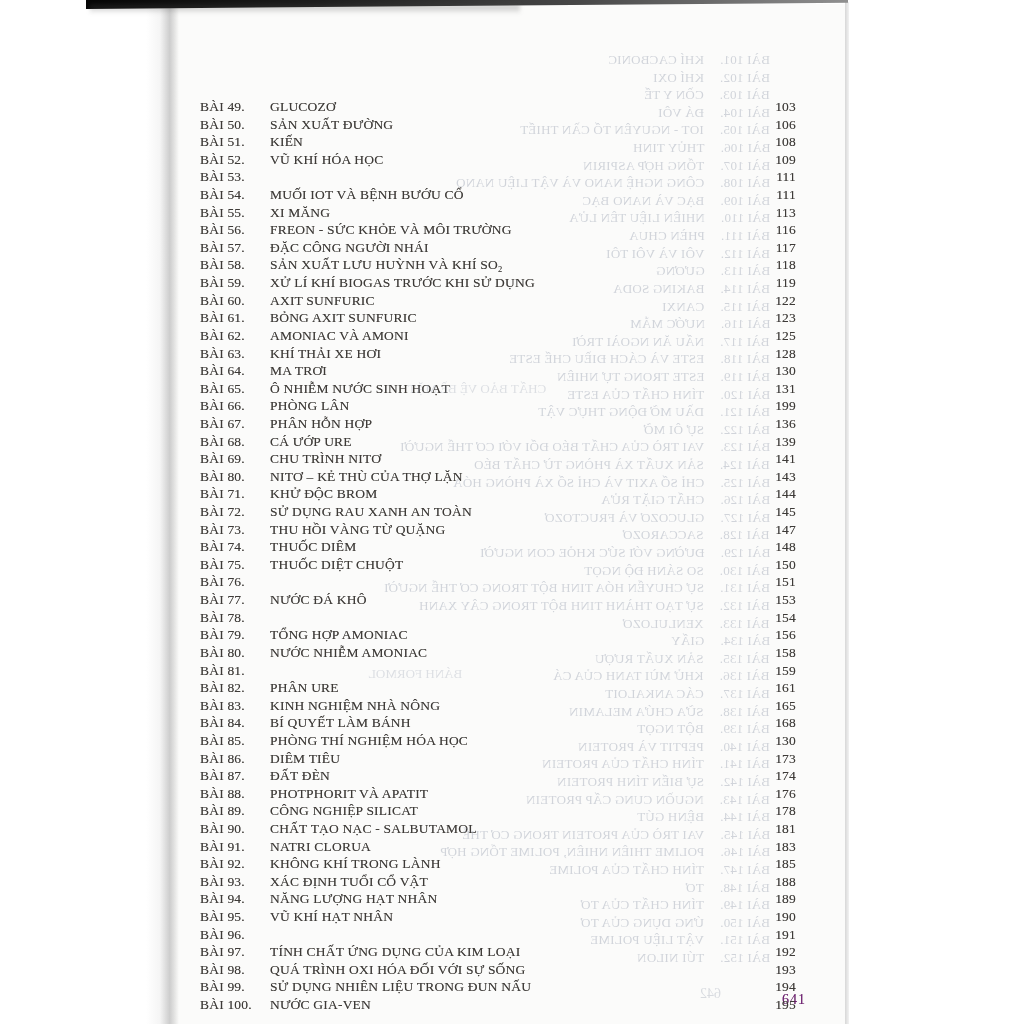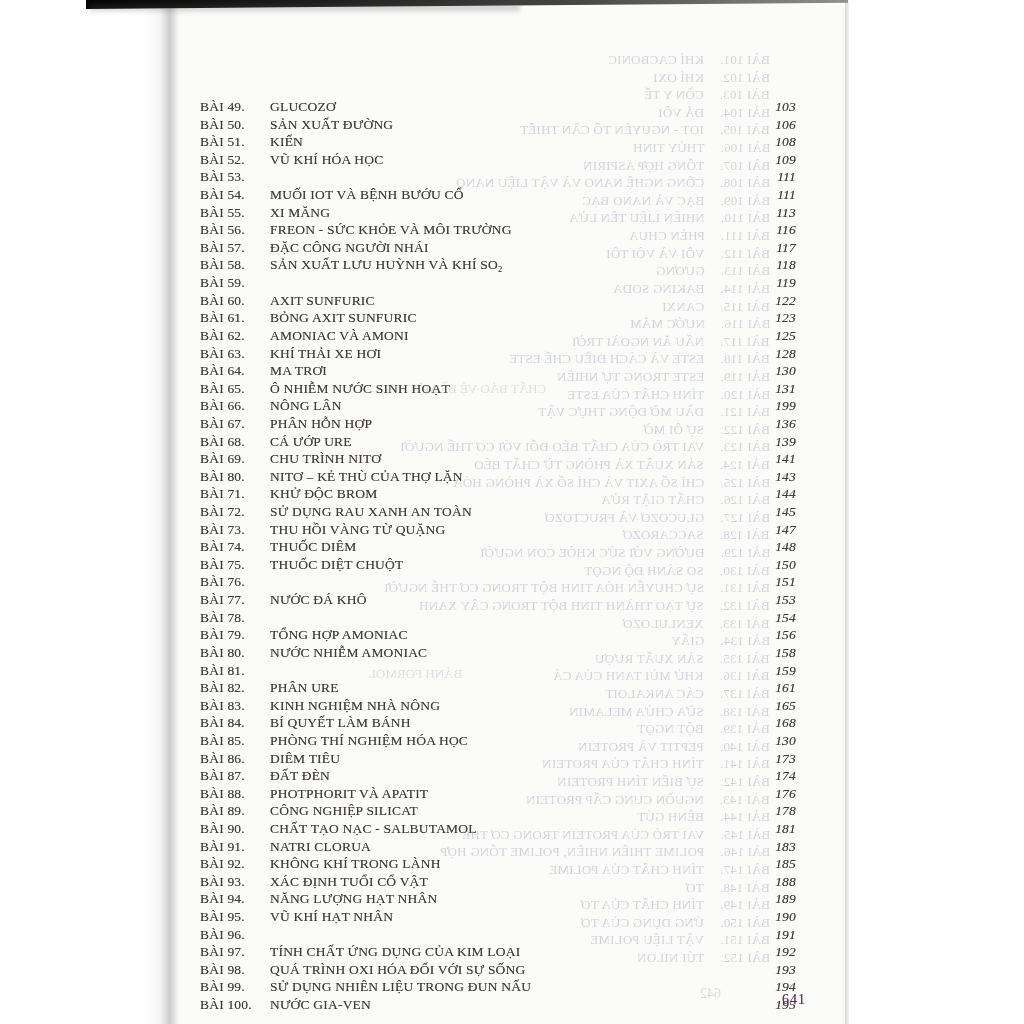--- a/index.html
+++ b/index.html
@@ -43,21 +43,21 @@
     position:absolute;left:200px;top:52px;width:596px;
     color:var(--ink,#3e3b38);
     font-size:13.5px;letter-spacing:.2px;
     text-shadow:0 0 .5px rgba(62,59,56,.5);
   }
   .row{
     display:flex;align-items:baseline;height:17.62px;
     position:relative;white-space:nowrap;
   }
   .lbl{min-width:70px;flex:none;margin-top:47px;}
-  .pg{margin-left:auto;text-align:right;min-width:36px;position:relative;z-index:2;font-style:italic;}
+  .pg{margin-left:auto;text-align:right;min-width:36px;position:relative;z-index:2;}
   
   .bleed{
     position:absolute;right:26px;top:0;z-index:1;
     display:flex;gap:16px;white-space:nowrap;
     transform:scaleX(-1);
     color:var(--bleed-ink,#98a0b0);opacity:.42;filter:blur(.4px);
     font-size:13px;text-shadow:none;letter-spacing:.2px;
   }
   .frag{
     position:absolute;transform:scaleX(-1);white-space:nowrap;
@@ -183,20 +183,21 @@
     <span class="ttl">SẢN XUẤT LƯU HUỲNH VÀ KHÍ SO₂</span>
     <span class="pg">118</span>
   </div>
 
   <div class="row">
     <span class="bleed">
           <span class="bl-label">BÀI 111.</span>
           <span class="bl-title">PHÈN CHUA</span>
         </span>
     <span class="lbl">BÀI 59.</span>
+    <span class="ttl">XỬ LÍ KHÍ BIOGAS TRƯỚC KHI SỬ DỤNG</span>
     <span class="pg">119</span>
   </div>
 
   <div class="row">
     <span class="bleed">
           <span class="bl-label">BÀI 112.</span>
           <span class="bl-title">VÔI VÀ VÔI TÔI</span>
         </span>
     <span class="lbl">BÀI 60.</span>
     <span class="ttl">AXIT SUNFURIC</span>
@@ -252,21 +253,21 @@
     <span class="ttl">Ô NHIỄM NƯỚC SINH HOẠT</span>
     <span class="pg">131</span>
   </div>
 
   <div class="row">
     <span class="bleed">
           <span class="bl-label">BÀI 118.</span>
           <span class="bl-title">ESTE VÀ CÁCH ĐIỀU CHẾ ESTE</span>
         </span>
     <span class="lbl">BÀI 66.</span>
-    <span class="ttl">NÔNG LÂN</span>
+    <span class="ttl">PHÒNG LÂN</span>
     <span class="pg">199</span>
   </div>
 
   <div class="row">
     <span class="bleed">
           <span class="bl-label">BÀI 119.</span>
           <span class="bl-title">ESTE TRONG TỰ NHIÊN</span>
         </span>
     <span class="lbl">BÀI 67.</span>
     <span class="ttl">PHÂN HỖN HỢP</span>

